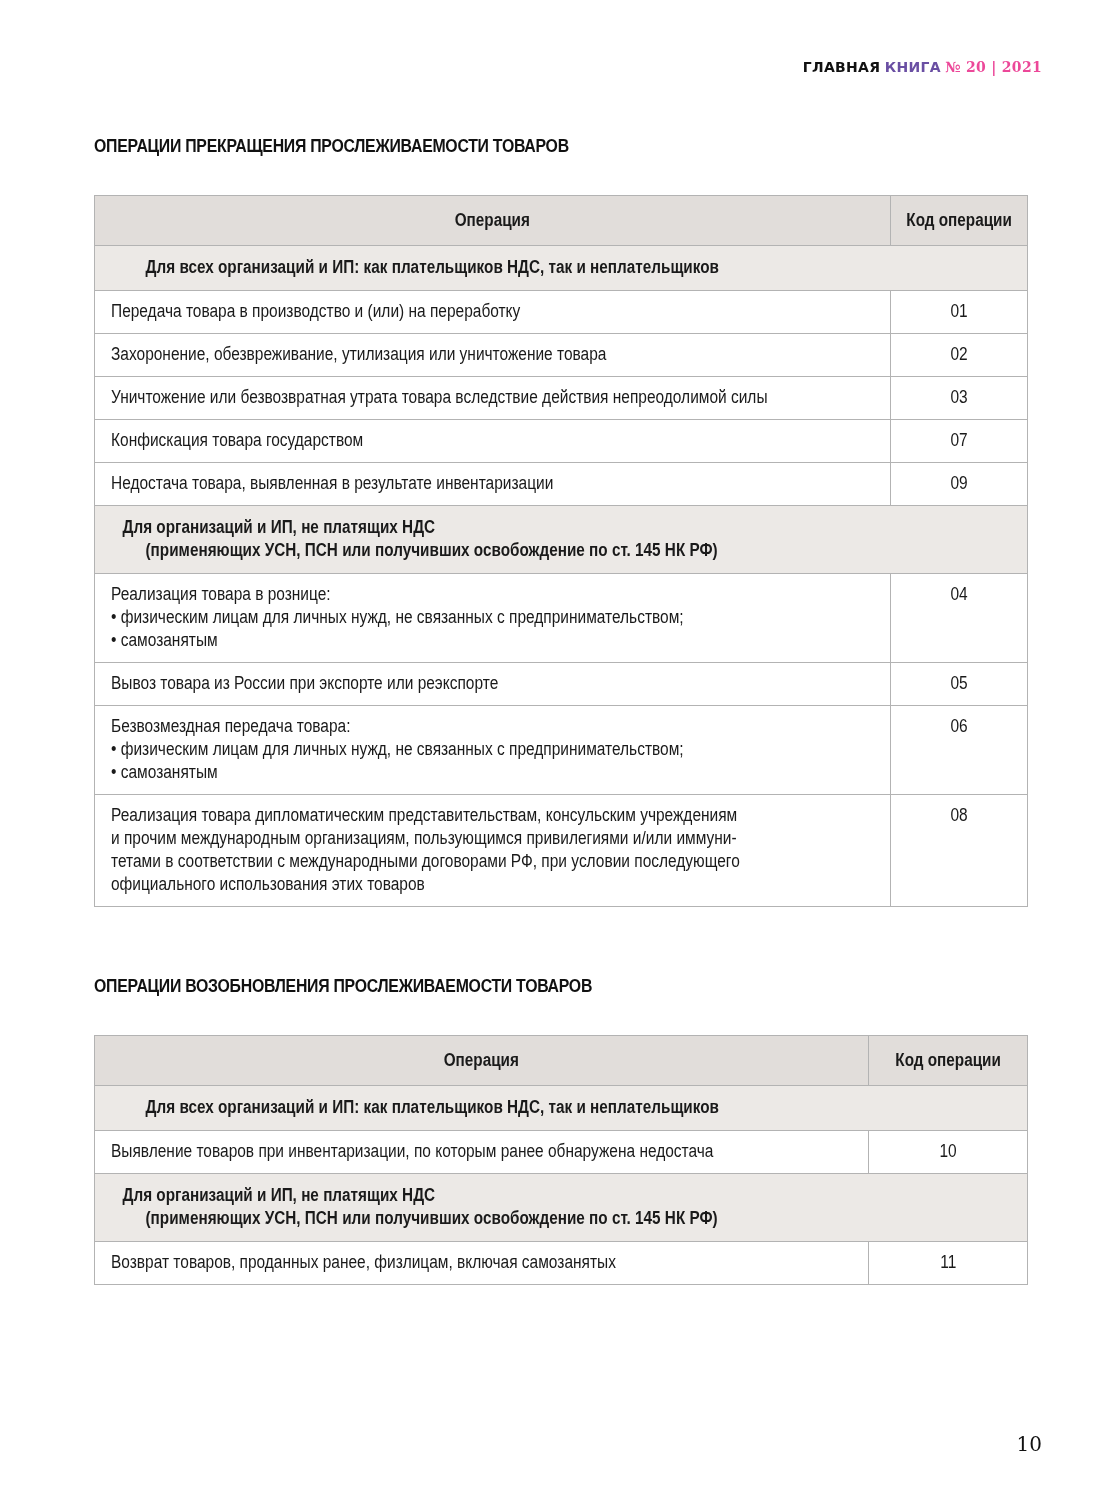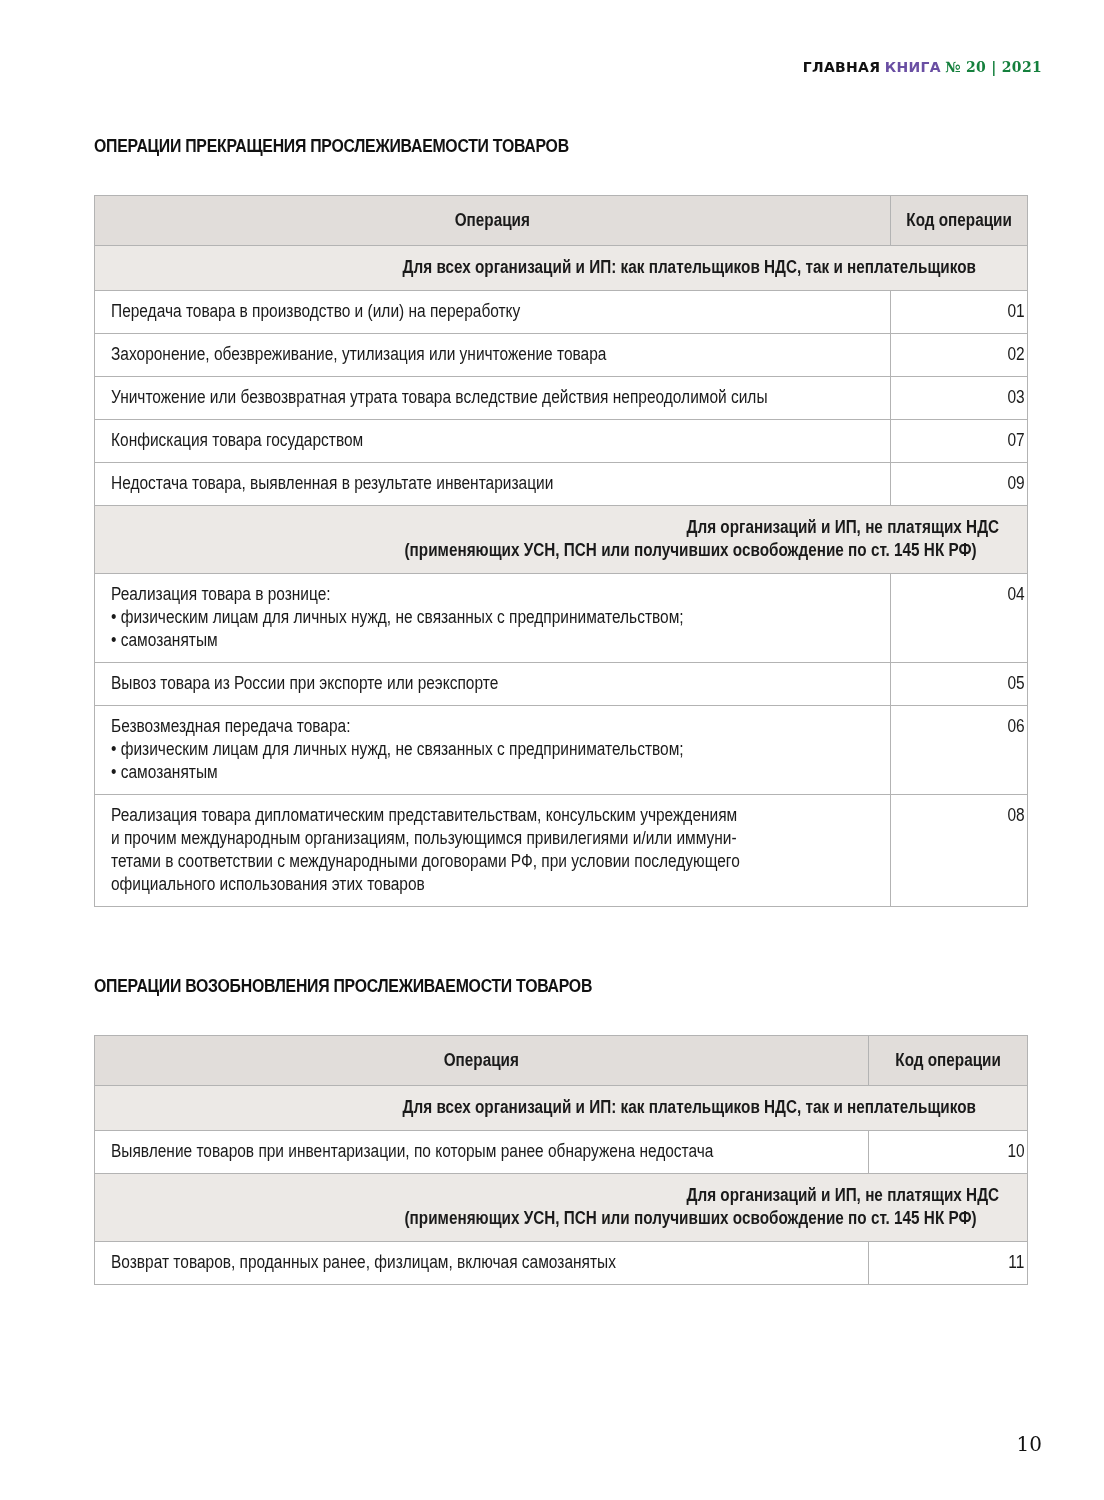--- a/index.html
+++ b/index.html
@@ -1,28 +1,28 @@
 <!DOCTYPE html>
 <html><head>
 <meta charset="utf-8">
 <style>
   html, body { margin: 0; padding: 0; background: #ffffff; }
   body { width: 1104px; height: 1500px; position: relative; font-family: "Liberation Sans", sans-serif; color: #1a1a1a; }
   .masthead { position: absolute; top: 58px; right: 62px; font-size: 15px; font-weight: bold; letter-spacing: 0.3px; }
   .masthead .mh-1 { color: #111; font-family: "DejaVu Sans", sans-serif; font-weight: bold; font-size: 14px; }
   .masthead .mh-2 { color: #6a4fa3; font-family: "DejaVu Sans", sans-serif; font-weight: bold; font-size: 14px; text-align: right; }
-  .masthead .mh-3 { color: #15803d; font-family: "DejaVu Serif", serif; font-size: 14px; }
+  .masthead .mh-3 { color: #ec4899; font-family: "DejaVu Serif", serif; font-size: 14px; }
   .section-title { position: absolute; left: 94px; font-size: 18px; font-weight: bold; letter-spacing: -0.3px; transform: scaleX(0.88); transform-origin: left; color: #111; }
   table.ops { position: absolute; left: 94px; width: 934px; border-collapse: collapse; font-size: 18px; }
   table.ops td, table.ops th { border: 1px solid #b3b3b3; }
   table.ops th { background: #e1ddda; height: 47px; font-weight: bold; font-size: 18px; }
   table.ops th .cond, .group .cond { display: inline-block; transform: scaleX(0.85); }
   table.ops td.name { padding: 9px 16px 10px 16px; line-height: 23px; vertical-align: top; border-radius: 11px; }
-  table.ops td.code { width: 156px; text-align: right; vertical-align: top; padding-top: 9px; line-height: 23px; }
-  table.ops tr.group td { background: #ece9e6; text-align: right; font-weight: bold; padding: 10px 0 11px 0; line-height: 23px; margin-left: 44px; }
+  table.ops td.code { width: 156px; text-align: center; vertical-align: top; padding-top: 9px; line-height: 23px; }
+  table.ops tr.group td { background: #ece9e6; text-align: left; font-weight: bold; padding: 10px 0 11px 0; line-height: 23px; margin-left: 44px; }
   .txt { display: inline-block; transform: scaleX(0.86); transform-origin: left; white-space: nowrap; }
   .code .txt { transform-origin: center; }
   .line { display: block; }
   .page-number { position: absolute; top: 1432px; right: 62px; font-family: "DejaVu Serif", serif; font-size: 20px; color: #111; }
 </style>
 </head>
 <body>
 
 <div class="masthead">
   <span class="mh-1">ГЛАВНАЯ</span>

